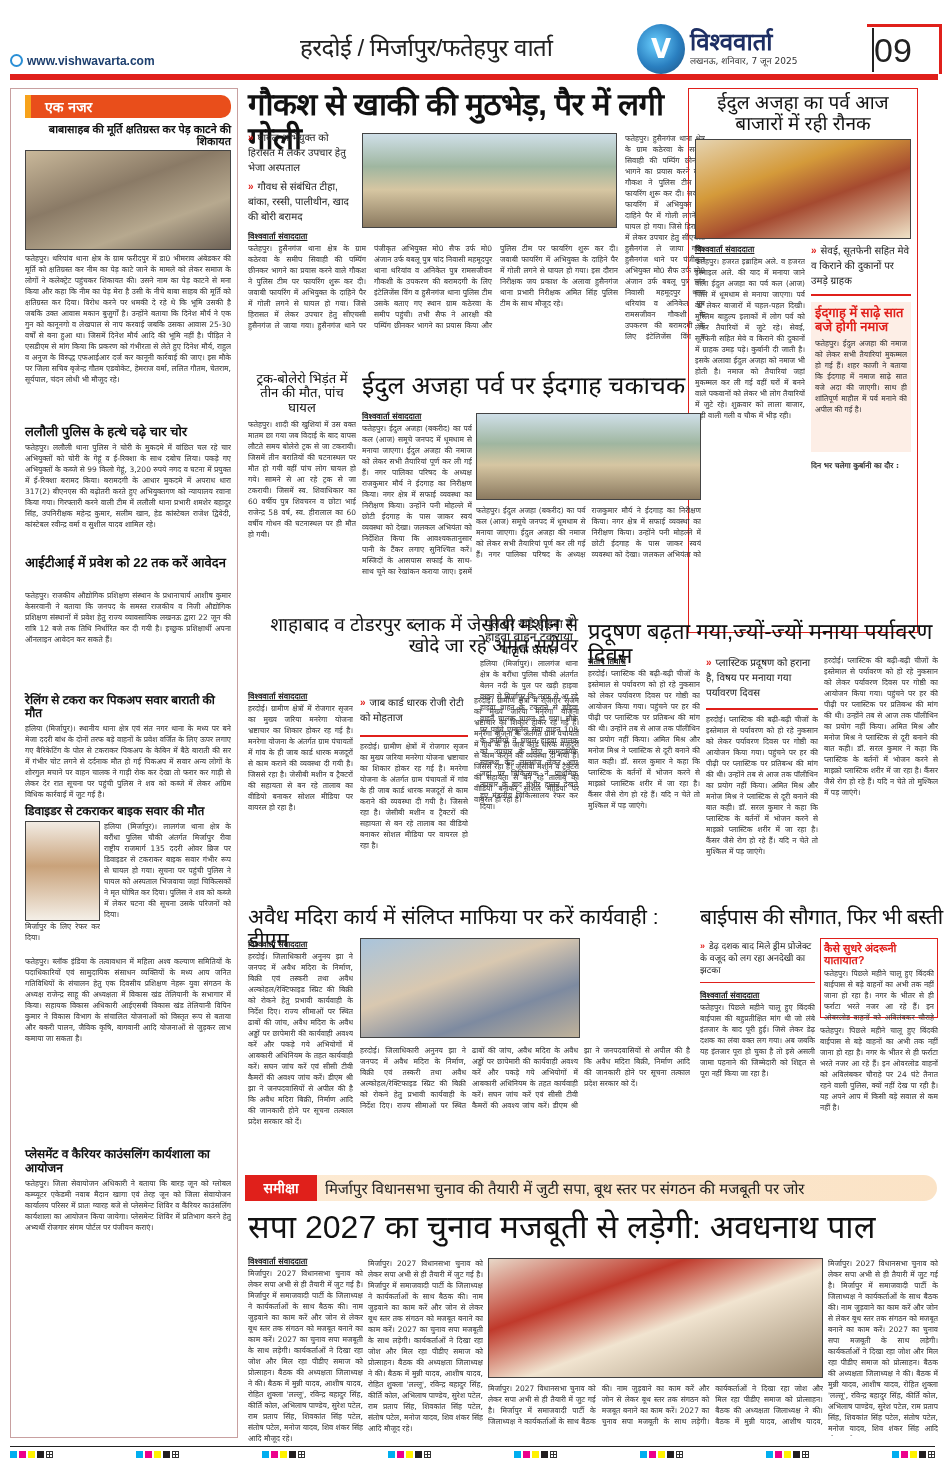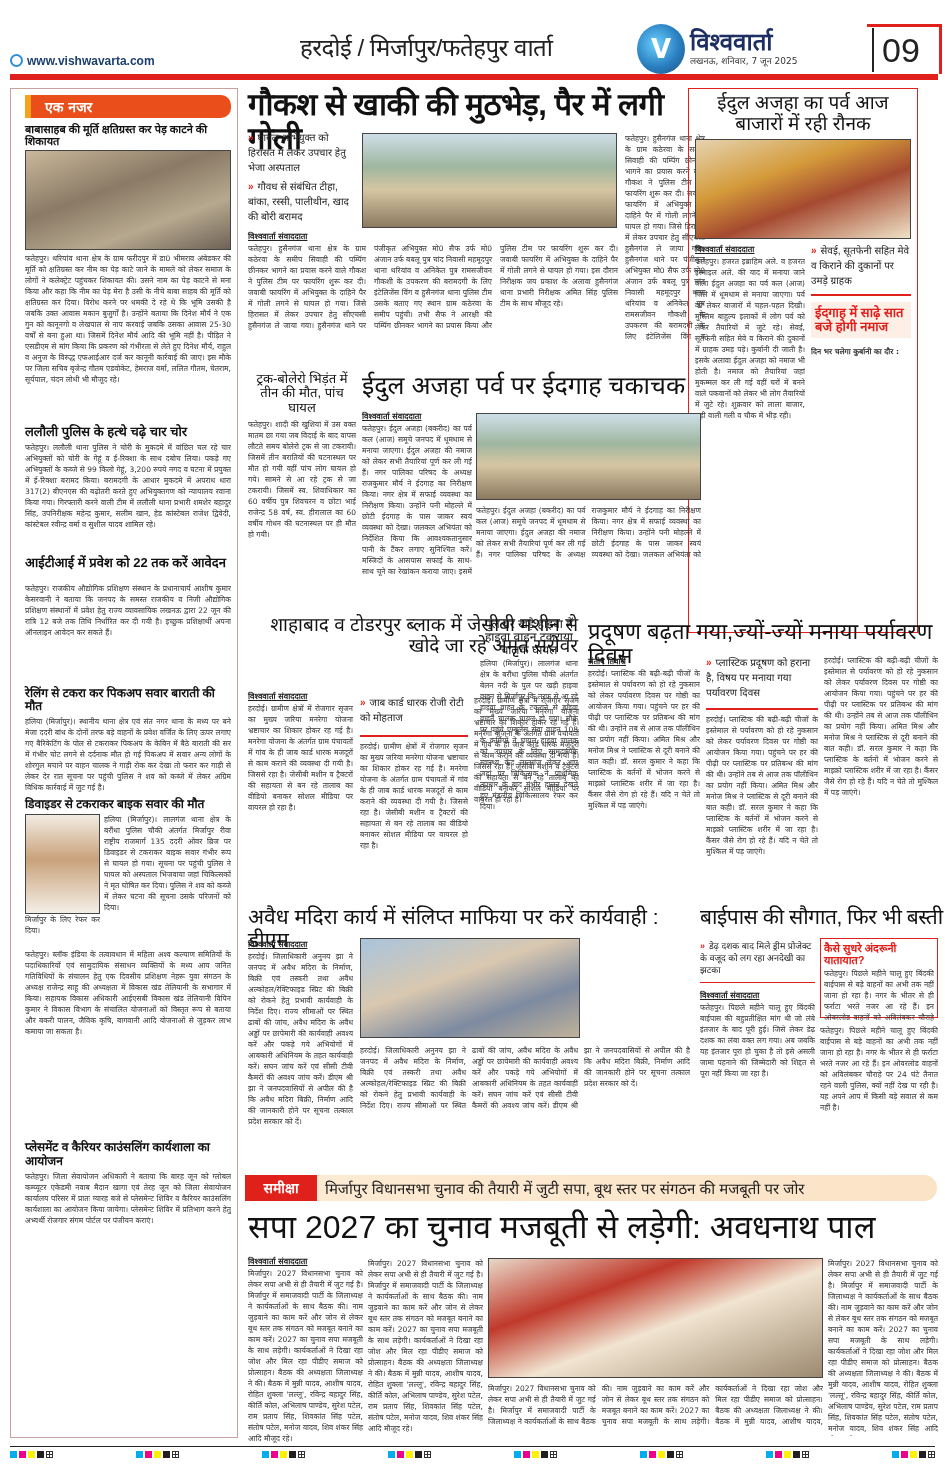--- a/index.html
+++ b/index.html
@@ -6,21 +6,21 @@
 body{width:945px;height:1474px;background:#fff;font-family:"DejaVu Sans",sans-serif;color:#222;position:relative;overflow:hidden}
 .abs{position:absolute}
 .masthead{left:0;top:0;width:945px;height:74px}
 .url{left:10px;top:54px;font-family:"Liberation Sans",sans-serif;font-size:12px;color:#1d3f6e;font-weight:bold}
 .url-icon{display:inline-block;width:13px;height:13px;border-radius:50%;border:2px solid #2a8fd6;margin-right:4px;vertical-align:-2px}
 .section-title{left:300px;top:30px;font-size:24px;font-family:"Liberation Sans",sans-serif;color:#222;letter-spacing:-0.5px}
 .logo{left:637px;top:24px;width:48px;height:50px;border-radius:50%;background:radial-gradient(circle at 40% 40%,#6ad0ff,#2a7fc0 55%,#1c4f80);color:#fff;font-weight:bold;font-size:26px;text-align:center;line-height:50px}
 .brand{left:690px;top:24px;font-size:24px;font-weight:bold;color:#1d2e63}
 .brand-sub{left:690px;top:54px;font-size:9px;color:#333}
 .pageno-box{left:867px;top:24px;width:75px;height:50px;border-top:3px solid #e0201b;border-right:3px solid #e0201b}
-.pageno{left:872px;top:28px;border-left:2px solid #222;padding-left:8px;font-size:34px;font-family:"Liberation Sans",sans-serif;color:#222;line-height:44px}
+.pageno{left:872px;top:28px;border-left:2px solid #222;font-size:34px;font-family:"Liberation Sans",sans-serif;color:#222;line-height:44px}
 .redbar{left:10px;top:74px;width:928px;height:6px;background:#e0201b}
 .col{border:1px solid #c8a0a0}
 .hl{font-family:"Liberation Sans",sans-serif;font-weight:bold;color:#111;line-height:1.1}
 .bodytext{font-size:7.5px;line-height:11px;color:#333;text-align:justify;overflow:hidden}
 .byline{font-size:8px;font-weight:bold;text-decoration:underline;color:#222;margin-bottom:2px}
 .photo{background:linear-gradient(160deg,#c9b89a,#8a7a66 40%,#b7a98f 70%,#6e6256);border:1px solid #444}
 .photo.green{background:linear-gradient(180deg,#cfdfe8 0%,#9fb6a0 35%,#d6c6a2 60%,#8b7a60 100%)}
 .photo.blue{background:linear-gradient(160deg,#a9c4dc,#d9c8b0 40%,#7d8aa0 70%,#c0b29a)}
 .photo.red{background:linear-gradient(160deg,#e8d8c8,#c0392b 30%,#f1e4d0 55%,#9c8a70)}
 .photo.market{background:linear-gradient(160deg,#e5d3b0,#d49a3a 35%,#a54a30 60%,#efe2c7)}
@@ -46,29 +46,29 @@
 <div class="abs logo">V</div>
 <div class="abs brand">विश्ववार्ता</div>
 <div class="abs brand-sub">लखनऊ, शनिवार, 7 जून 2025</div>
 <div class="abs pageno-box"></div>
 <div class="abs pageno">09</div>
 <div class="abs redbar"></div>
 
 <div class="abs col" style="left:10px;top:88px;width:228px;height:1350px;">
   <div style="padding:6px 6px 0 14px;">
     <div class="eknazar">एक नजर</div>
-    <div class="hl" style="font-size:11px;margin-top:5px;">बाबासाहब की मूर्ति क्षतिग्रस्त कर पेड़ काटने की शिकायत</div>
+    <div class="hl" style="font-size:11px;margin-top:5px;text-align:right;">बाबासाहब की मूर्ति क्षतिग्रस्त कर पेड़ काटने की शिकायत</div>
     <div class="photo" style="height:100px;margin-top:3px;"></div>
     <div class="bodytext" style="height:168px;margin-top:3px;">फतेहपुर। थरियांव थाना क्षेत्र के ग्राम फरीदपुर में डा0 भीमराव अंबेडकर की मूर्ति को क्षतिग्रस्त कर नीम का पेड़ काटे जाने के मामले को लेकर समाज के लोगों ने कलेक्ट्रेट पहुंचकर शिकायत की। उसने नाम का पेड़ काटने से मना किया और कहा कि नीम का पेड़ मेरा है उसी के नीचे बाबा साहब की मूर्ति को क्षतिग्रस्त कर दिया। विरोध करने पर धमकी दे रहे थे कि भूमि उसकी है जबकि उक्त आवास मकान बुजुर्गों है। उन्होंने बताया कि दिनेश मौर्य ने एक गुन को कानूनगो व लेखपाल से नाप करवाई जबकि उसका आवास 25-30 वर्षों से बना हुआ था। जिसमें दिनेश मौर्य आदि की भूमि नहीं है। पीड़ित ने एसडीएम से मांग किया कि प्रकरण को गंभीरता से लेते हुए दिनेश मौर्य, राहुल व अनुज के विरुद्ध एफआईआर दर्ज कर कानूनी कार्रवाई की जाए। इस मौके पर जिला सचिव बृजेन्द्र गौतम एडवोकेट, हेमराज वर्मा, ललित गौतम, चेतराम, सूर्यपाल, चंदन लोधी भी मौजूद रहे।</div>
 
     <div class="hl" style="font-size:13px;margin-top:4px;">ललौली पुलिस के हत्थे चढ़े चार चोर</div>
     <div class="bodytext" style="height:110px;margin-top:3px;">फतेहपुर। ललौली थाना पुलिस ने चोरी के मुकदमे में वांछित चल रहे चार अभियुक्तों को चोरी के गेहूं व ई-रिक्शा के साथ दबोच लिया। पकड़े गए अभियुक्तों के कब्जे से 99 किलो गेहूं, 3,200 रुपये नगद व घटना में प्रयुक्त में ई-रिक्शा बरामद किया। बरामदगी के आधार मुकदमे में अपराध धारा 317(2) बीएनएस की बढ़ोतरी करते हुए अभियुक्तगण को न्यायालय रवाना किया गया। गिरफ्तारी करने वाली टीम में ललौली थाना प्रभारी शमशेर बहादुर सिंह, उपनिरीक्षक महेन्द्र कुमार, सलीम खान, हेड कांस्टेबल राजेश द्विवेदी, कांस्टेबल रवीन्द्र वर्मा व सुशील यादव शामिल रहे।</div>
 
     <div class="hl" style="font-size:13px;margin-top:4px;">आईटीआई में प्रवेश को 22 तक करें आवेदन</div>
-    <div class="bodytext" style="height:100px;margin-top:12px;">फतेहपुर। राजकीय औद्योगिक प्रशिक्षण संस्थान के प्रधानाचार्य आशीष कुमार केसरवानी ने बताया कि जनपद के समस्त राजकीय व निजी औद्योगिक प्रशिक्षण संस्थानों में प्रवेश हेतु राज्य व्यावसायिक लखनऊ द्वारा 22 जून की रात्रि 12 बजे तक तिथि निर्धारित कर दी गयी है। इच्छुक प्रशिक्षार्थी अपना ऑनलाइन आवेदन कर सकते हैं।</div>
+    <div class="bodytext" style="height:100px;margin-top:19px;">फतेहपुर। राजकीय औद्योगिक प्रशिक्षण संस्थान के प्रधानाचार्य आशीष कुमार केसरवानी ने बताया कि जनपद के समस्त राजकीय व निजी औद्योगिक प्रशिक्षण संस्थानों में प्रवेश हेतु राज्य व्यावसायिक लखनऊ द्वारा 22 जून की रात्रि 12 बजे तक तिथि निर्धारित कर दी गयी है। इच्छुक प्रशिक्षार्थी अपना ऑनलाइन आवेदन कर सकते हैं।</div>
 
     <div class="hl" style="font-size:12px;margin-top:4px;">रेलिंग से टकरा कर पिकअप सवार बाराती की मौत</div>
     <div class="bodytext" style="height:78px;margin-top:3px;">हलिया (मिर्जापुर)। स्थानीय थाना क्षेत्र एवं संत नगर थाना के मध्य पर बने मेजा ददरी बांध के दोनों तरफ बड़े वाहनों के प्रवेश वर्जित के लिए ऊपर लगाए गए बैरिकेटिंग के पोल से टकराकर पिकअप के केबिन में बैठे बाराती की सर में गंभीर चोट लगने से दर्दनाक मौत हो गई पिकअप में सवार अन्य लोगों के शोरगुल मचाने पर वाहन चालक ने गाड़ी रोक कर देखा तो फरार कर गाड़ी से लेकर देर रात सूचना पर पहुंची पुलिस ने शव को कब्जे में लेकर अग्रिम विधिक कार्रवाई में जुट गई है।</div>
 
     <div class="hl" style="font-size:12px;margin-top:4px;">डिवाइडर से टकराकर बाइक सवार की मौत</div>
     <div style="display:flex;gap:4px;margin-top:3px;">
       <div style="width:75px;">
         <div class="photo" style="height:100px;background:linear-gradient(180deg,#f2ece4,#c9a27a 45%,#f4efe7);"></div>
         <div class="bodytext" style="height:22px;">मिर्जापुर के लिए रेफर कर दिया।</div>
       </div>
@@ -100,20 +100,21 @@
   <div style="display:flex;gap:6px;padding:4px 6px 0;">
     <div style="width:110px;">
       <div class="byline">विश्ववार्ता संवाददाता</div>
       <div class="bodytext" style="height:300px;">फतेहपुर। हजरत इब्राहिम अले. व हजरत इस्माइल अले. की याद में मनाया जाने वाला ईदुल अजहा का पर्व कल (आज) जिले में धूमधाम से मनाया जाएगा। पर्व को लेकर बाजारों में चहल-पहल दिखी। मुस्लिम बाहुल्य इलाकों में लोग पर्व को लेकर तैयारियों में जुटे रहे। सेवई, सूतफेनी सहित मेवे व किराने की दुकानों में ग्राहक उमड़ पड़े। कुर्बानी दी जाती है। इसके अलावा ईदुल अजहा को नमाज भी होती है। नमाज को तैयारियां जहां मुकम्मल कर ली गई वहीं घरों में बनने वाले पकवानों को लेकर भी लोग तैयारियों में जुटे रहे। शुक्रवार को लाला बाजार, चूड़ी वाली गली व चौक में भीड़ रही।</div>
     </div>
     <div style="flex:1;">
       <div class="bullet"><span class="chev">»</span><span>सेवई, सूतफेनी सहित मेवे व किराने की दुकानों पर उमड़े ग्राहक</span></div>
       <div class="redline" style="margin:6px 0;"></div>
       <div class="pink-box" style="padding:4px;">
         <div class="hl" style="font-size:13px;color:#e0201b;">ईदगाह में साढ़े सात बजे होगी नमाज</div>
+        <div class="bodytext" style="height:110px;margin-top:4px;">फतेहपुर। ईदुल अजहा की नमाज को लेकर सभी तैयारियां मुकम्मल हो गई हैं। शहर काजी ने बताया कि ईदगाह में नमाज साढ़े सात बजे अदा की जाएगी। साथ ही शांतिपूर्ण माहौल में पर्व मनाने की अपील की गई है।</div>
       </div>
       <div class="bodytext" style="font-weight:bold;margin-top:8px;">दिन भर चलेगा कुर्बानी का दौर :</div>
     </div>
   </div>
 </div>
 
 <div class="abs" style="left:248px;top:372px;width:108px;">
   <div class="hl" style="font-size:13px;text-align:center;font-weight:normal;">ट्रक-बोलेरो भिड़ंत में तीन की मौत, पांच घायल</div>
   <div class="bodytext" style="height:195px;margin-top:4px;">फतेहपुर। शादी की खुशियां में उस वक्त मातम छा गया जब विदाई के बाद वापस लौटते समय बोलेरो ट्रक से जा टकरायी। जिसमें तीन बरातियों की घटनास्थल पर मौत हो गयी वहीं पांच लोग घायल हो गये। सामने से आ रहे ट्रक से जा टकरायी। जिसमें स्व. शिवाधिकार का 60 वर्षीय पुत्र शिवचरन व छोटा भाई राजेन्द्र 58 वर्ष, स्व. हीरालाल का 60 वर्षीय गोधन की घटनास्थल पर ही मौत हो गयी।</div>
 </div>

